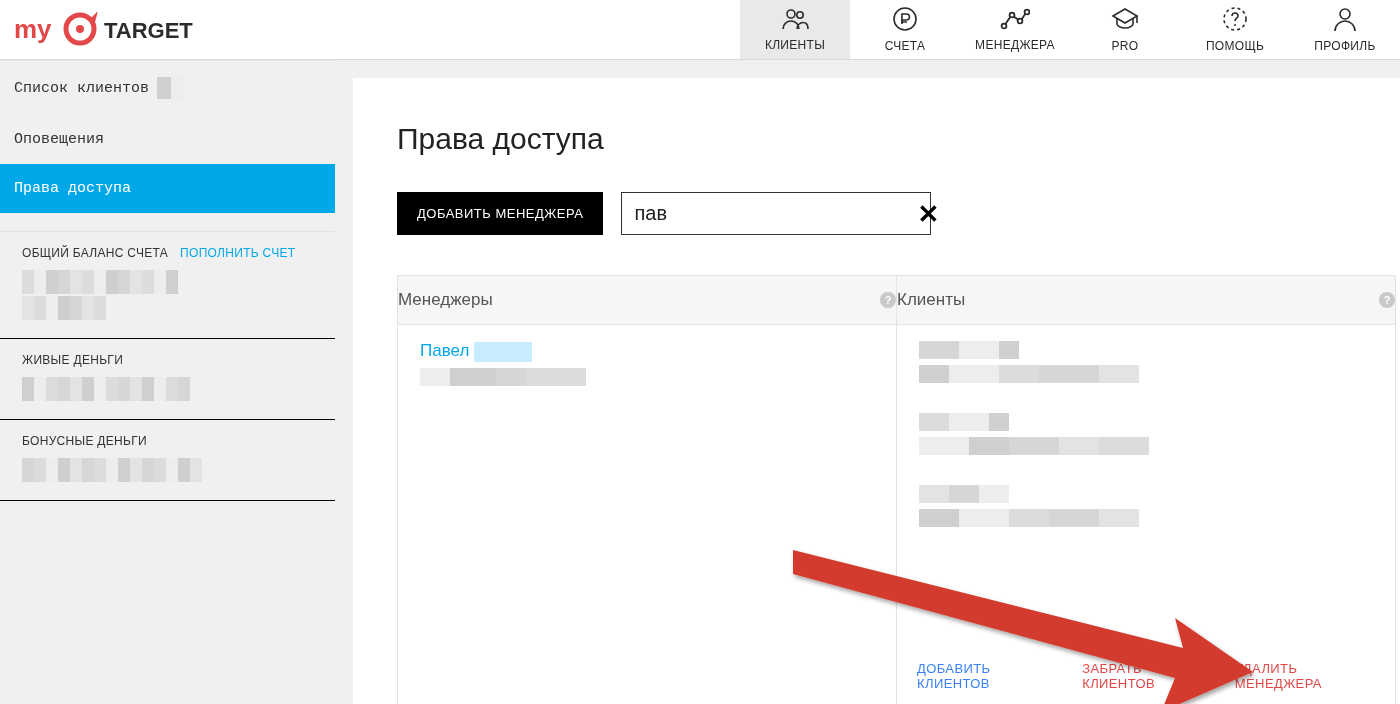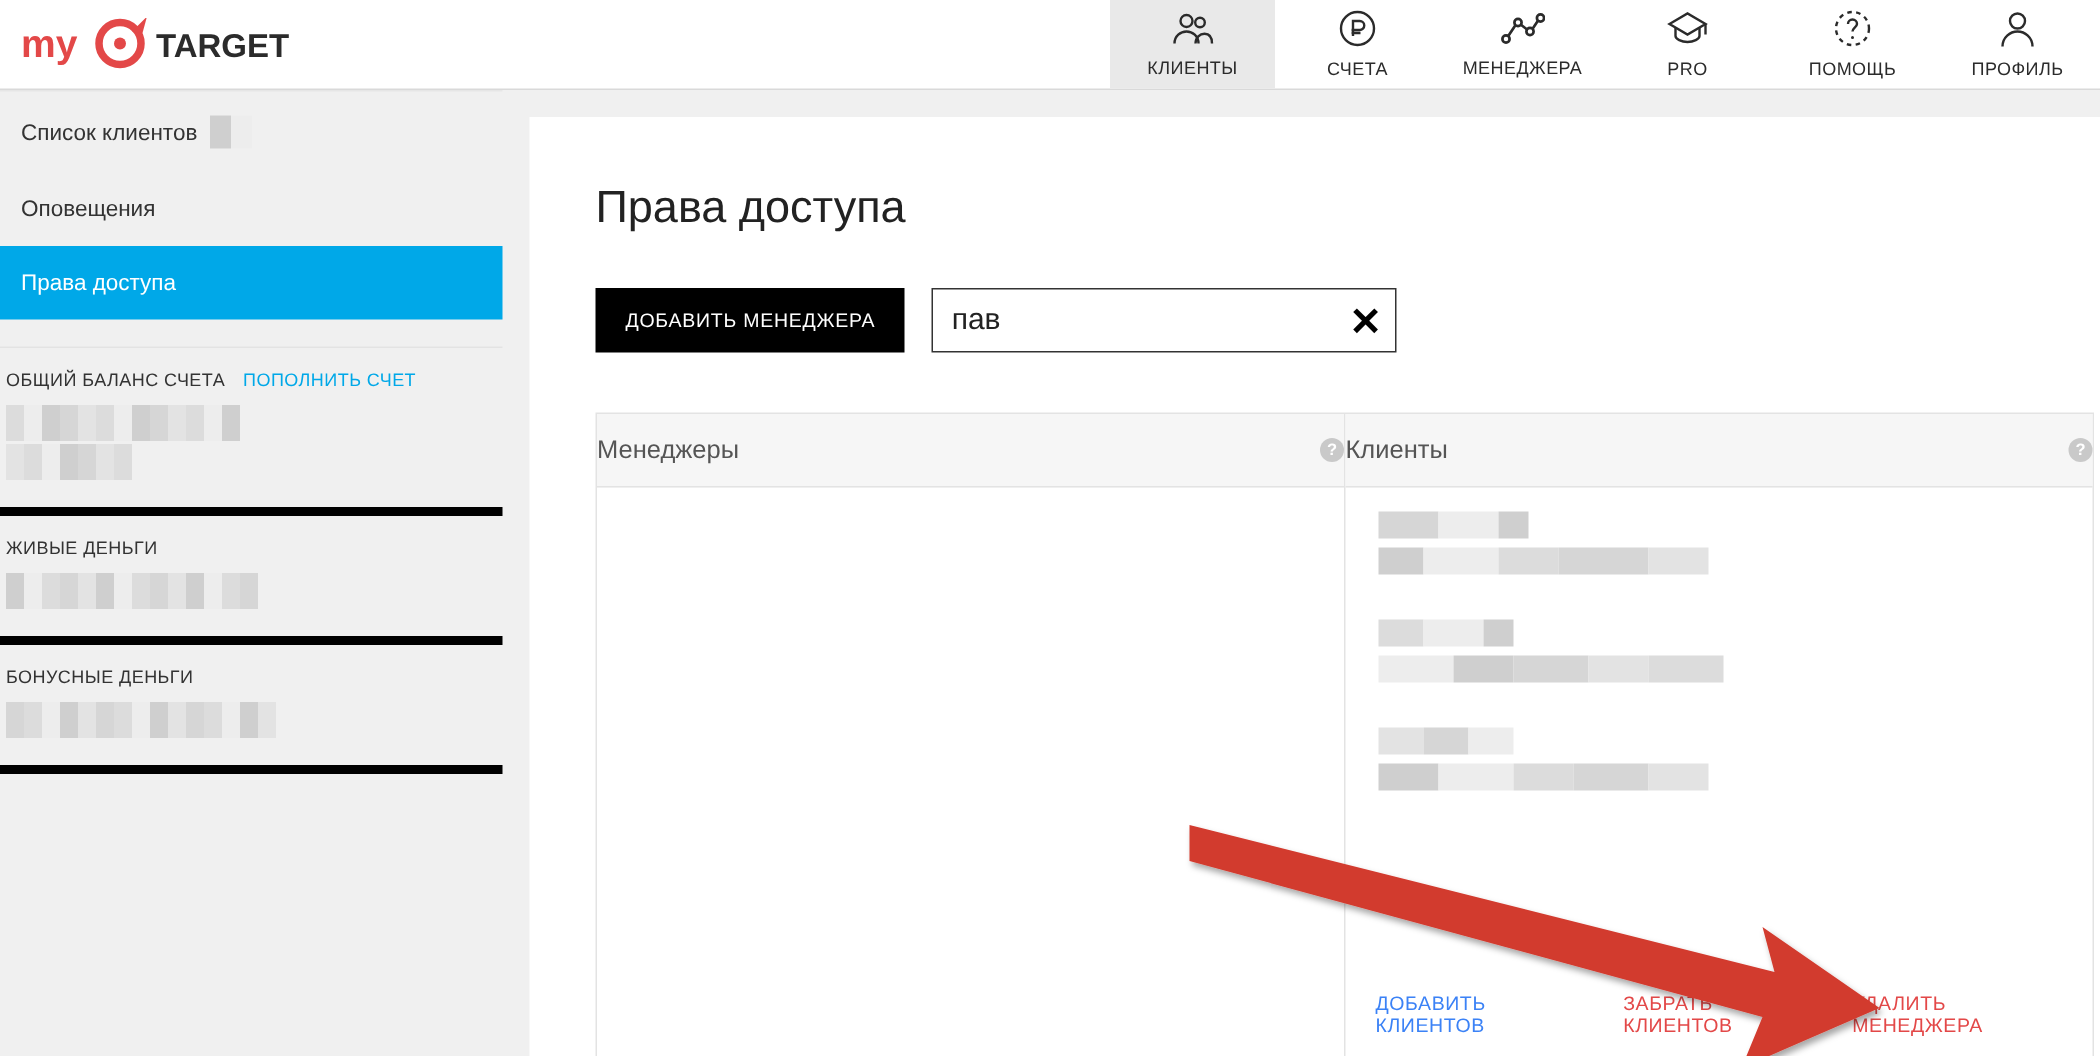--- a/index.html
+++ b/index.html
@@ -59,30 +59,31 @@
   }
   .side-nav { border-top: 1px solid #e6e6e6; }
   .side-item {
     padding: 16px 14px;
     font-size: 15px;
     color: #333;
     display: flex;
     align-items: center;
     gap: 8px;
     cursor: pointer;
+    font-family: Liberation Mono, monospace;
   }
   .side-item.active {
     background: #00a8e8;
     color: #fff;
   }
 
   .side-section {
     border-top: 1px solid #e3e3e3;
-    border-bottom: 6px solid #000000;
-    padding: 14px 10px 18px 4px;
+    border-bottom: 1px solid #000000;
+    padding: 14px 10px 18px 22px;
     margin-top: 18px;
   }
   .side-section + .side-section { margin-top: 0; border-top: none; }
   .side-head {
     font-size: 12px;
     letter-spacing: .3px;
     color: #333;
     display: flex;
     gap: 12px;
     align-items: center;
@@ -140,20 +141,21 @@
     padding: 14px 20px;
     border: none;
     cursor: pointer;
   }
   .search-wrap {
     display: flex;
     align-items: center;
     border: 1px solid #333;
     padding: 0 12px;
     width: 310px;
+    gap: 18px;
   }
   .search-input {
     flex: 1;
     border: none;
     outline: none;
     font-size: 20px;
     color: #222;
     padding: 8px 0;
   }
   .clear-x {
@@ -410,20 +412,32 @@
         <input class="search-input" value="пав" style="">
         <span class="clear-x">✕</span>
       </div>
     </div>
 
     <div class="grid">
       <div class="col">
         <div class="col-head">
           <span>Менеджеры</span>
           <span class="help-dot">?</span>
+        </div>
+        <div class="col-body">
+          <div class="mgr-name">
+            <span>Павел</span>
+            <span class="pix-hl"></span>
+          </div>
+          <div class="mgr-sub">
+            <span class="pix e" style="height:18px;width:30px"></span>
+            <span class="pix b" style="height:18px;width:46px"></span>
+            <span class="pix d" style="height:18px;width:30px"></span>
+            <span class="pix a" style="height:18px;width:60px"></span>
+          </div>
         </div>
       </div>
 
       <div class="col">
         <div class="col-head">
           <span>Клиенты</span>
           <span class="help-dot">?</span>
         </div>
         <div class="col-body">
           <div class="client-block">

